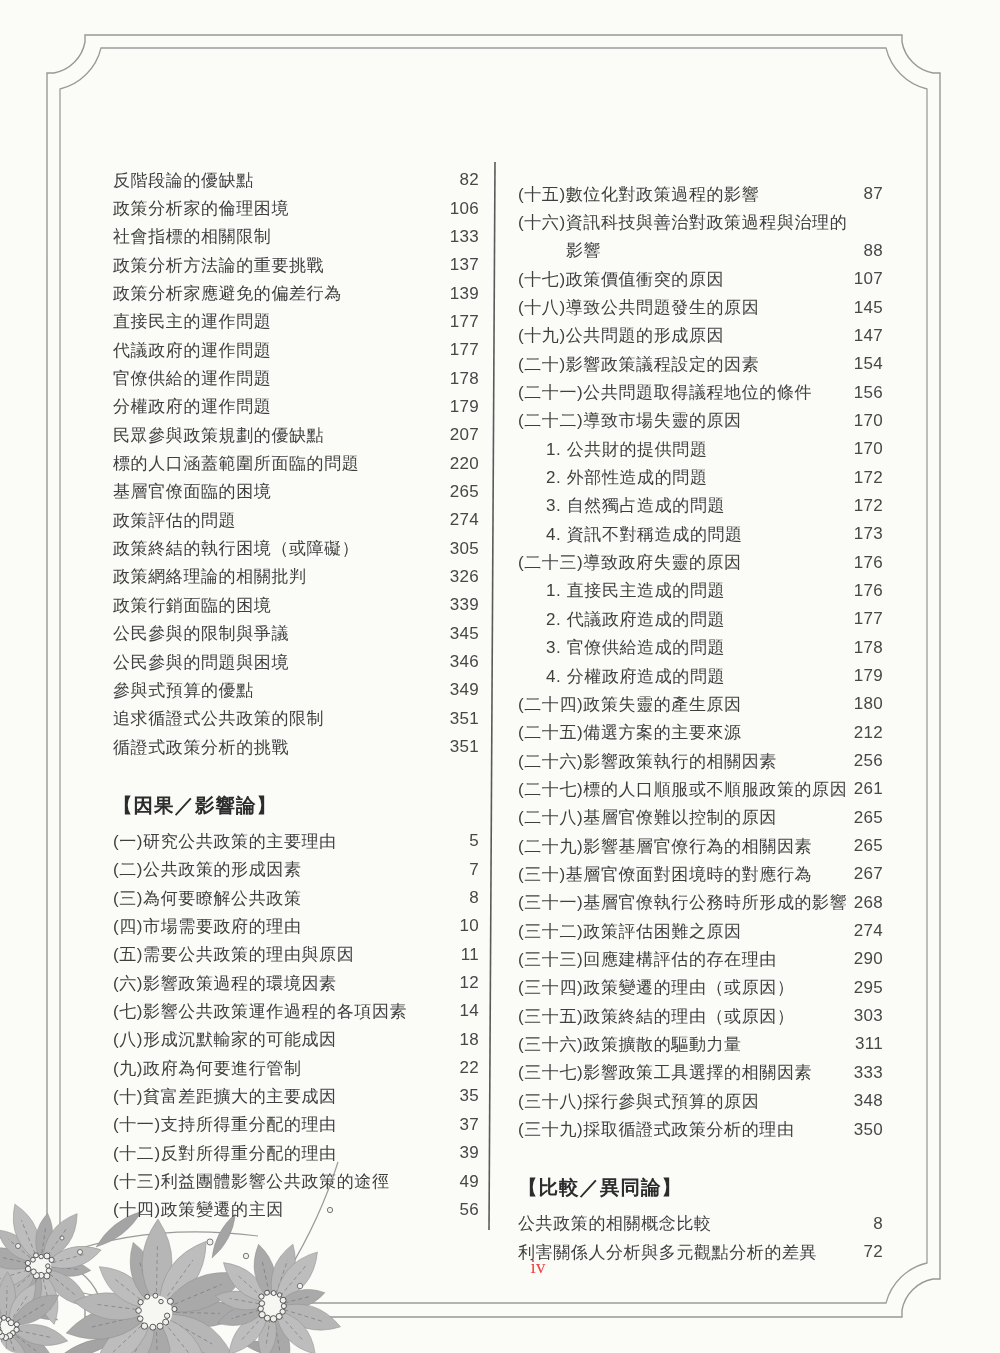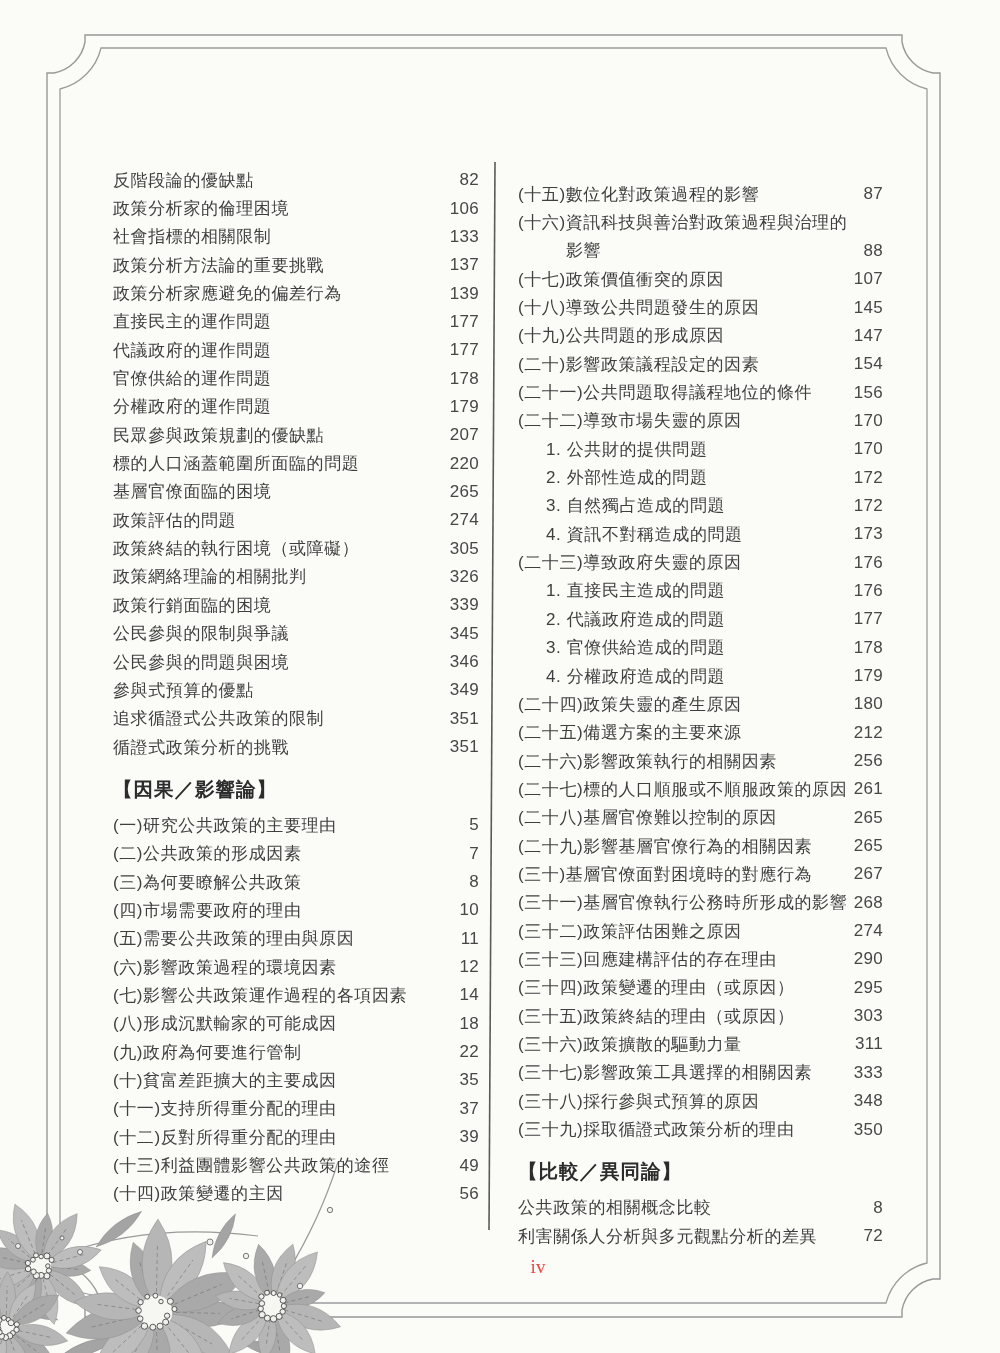--- a/index.html
+++ b/index.html
@@ -2,40 +2,40 @@
 <html><head>
 <meta charset="utf-8">
 <style>
   html,body{margin:0;padding:0;}
   body{
     width:1000px;height:1353px;
     background:#fbfbf8;
     font-family:"Liberation Sans","DejaVu Sans",sans-serif;
     overflow:hidden;
   }
-  .page{position:relative;width:1000px;height:1353px;overflow:hidden;}
+  .page{position:relative;width:1000px;height:1353px;overflow:hidden;border-radius:18px;}
   .art{position:absolute;left:0;top:0;width:1000px;height:1353px;overflow:hidden;pointer-events:none;}
 
   .col{position:absolute;}
   .col-left{left:113px;top:166px;width:366px;}
   .col-right{left:518px;top:180px;width:365px;}
 
   .row{
     height:28.35px;
     display:flex;justify-content:space-between;align-items:center;
     font-size:17px;color:#3f3f3f;letter-spacing:0.6px;
     white-space:nowrap;
   }
   .row .title{overflow:hidden;}
   .row .pagenum{letter-spacing:0.3px;color:#474747;padding-left:8px;}
   .row .pagenum:empty{display:none;}
   .row.sub{padding-left:28px;text-align:right;}
   .row.wrap{padding-left:48px;text-align:right;}
   .row.header{
-    height:30px;margin-top:13px;margin-bottom:7px;
+    height:30px;margin-top:29px;margin-bottom:7px;
     font-weight:700;font-size:19.5px;color:#2c2c2c;letter-spacing:1px;
   }
 
   .folio{
     position:absolute;left:0;top:1256px;width:1000px;
     text-align:center;
     font-family:"Liberation Serif","DejaVu Serif",serif;
     font-size:19px;color:#ef4444;padding-left:38px;
   }
 </style>

